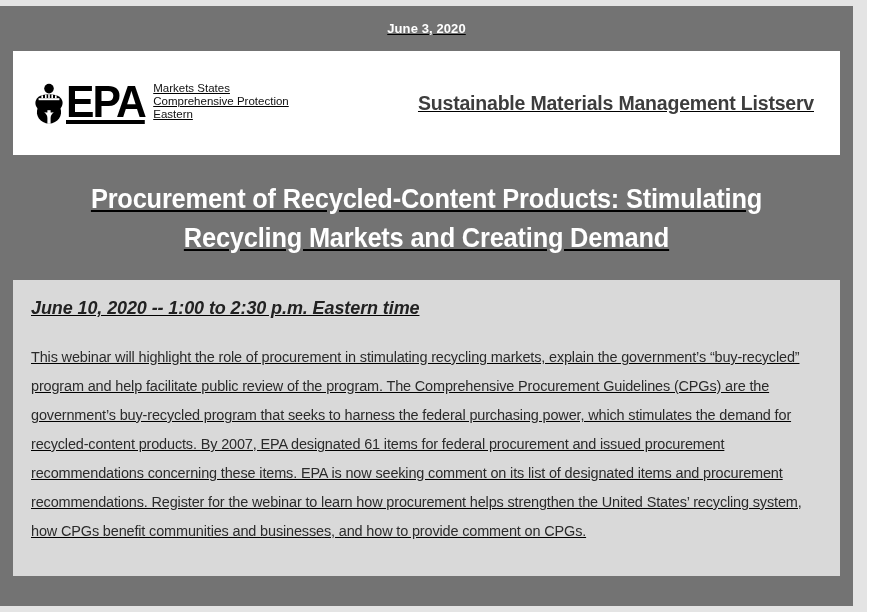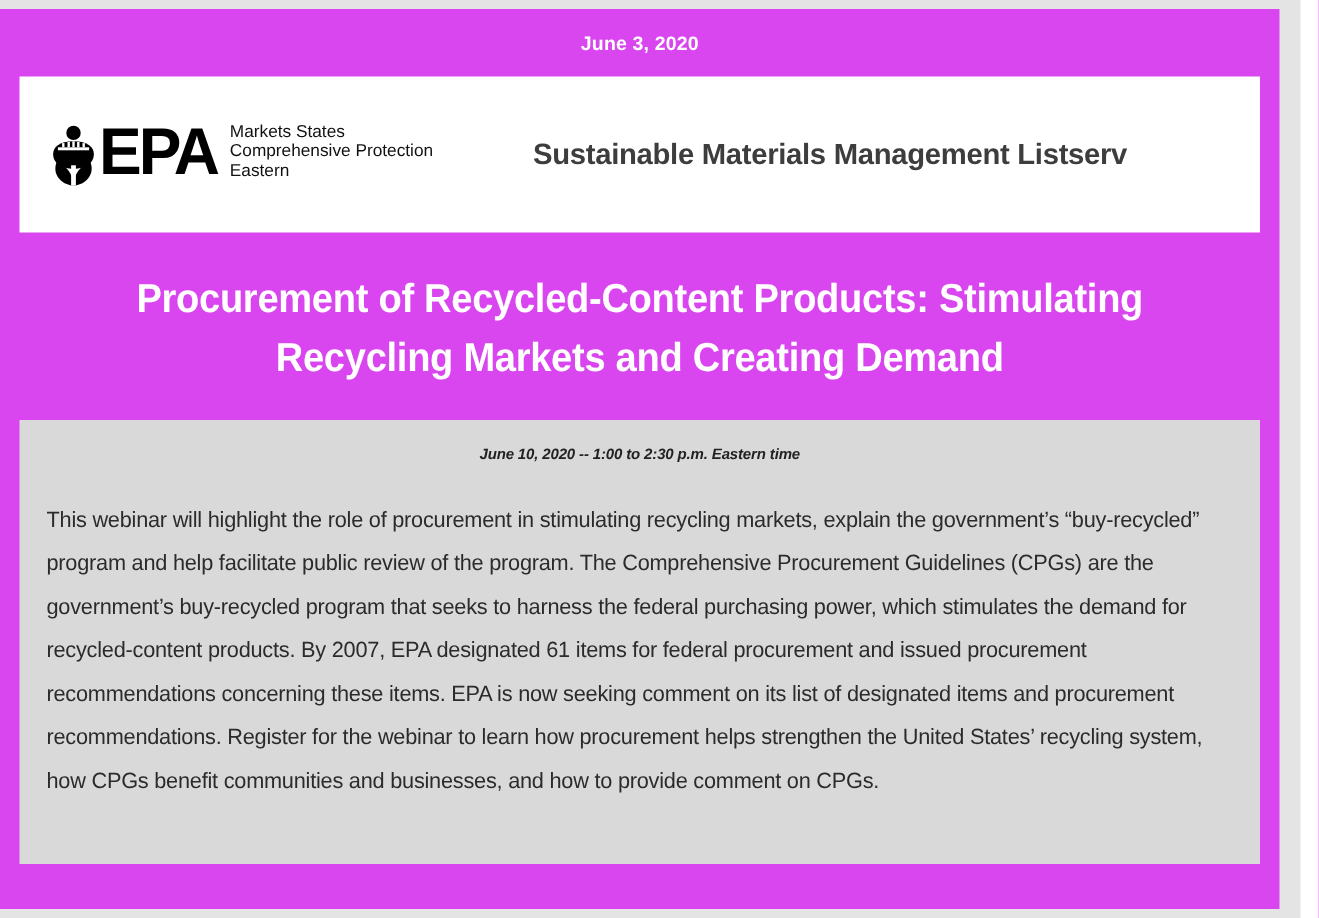--- a/index.html
+++ b/index.html
@@ -35,23 +35,24 @@
     background: #e4e4e4;
   }
 
   
   .email {
     position: absolute;
     left: 0px;
     top: 6px;
     width: 853px;
     height: 600px;
-    background: #d946ef;
+    background: #737373;
     box-sizing: border-box;
     padding: 0;
+    text-decoration: underline;
   }
 
   
   .date-bar {
     width: 100%;
     height: 45px;
     display: flex;
     align-items: center;
     justify-content: center;
     box-sizing: border-box;
@@ -101,21 +102,21 @@
   .epa-tag {
     margin-left: 6px;
     font-family: "Liberation Sans", sans-serif;
     font-size: 11.5px;
     line-height: 13px;
     color: #111111;
     white-space: nowrap;
   }
   .masthead-title {
     flex: 1 1 auto;
-    text-align: center;
+    text-align: right;
     padding-right: 26px;
     padding-left: 4px;
     font-family: "Liberation Sans", sans-serif;
     font-weight: bold;
     font-size: 19.5px;
     color: #3d3d3d;
     letter-spacing: -0.2px;
     white-space: nowrap;
   }
 
@@ -140,25 +141,24 @@
     background: #d9d9d9;
     box-sizing: border-box;
     padding: 18px 18px 16px 18px;
     height: 296px;
     overflow: hidden;
   }
   .card .when {
     font-family: "Liberation Sans", sans-serif;
     font-style: italic;
     font-weight: bold;
-    font-size: 10px;
+    font-size: 18px;
     color: #222222;
     margin: 0 0 24px 0;
     letter-spacing: -0.1px;
-    text-align: center;
   }
   .card .body-copy {
     font-family: "Liberation Sans", sans-serif;
     font-size: 14.7px;
     line-height: 29px;
     color: #2b2b2b;
     margin: 0 0 20px 0;
     letter-spacing: -0.15px;
     transform: scaleX(0.985);
     transform-origin: left top;

